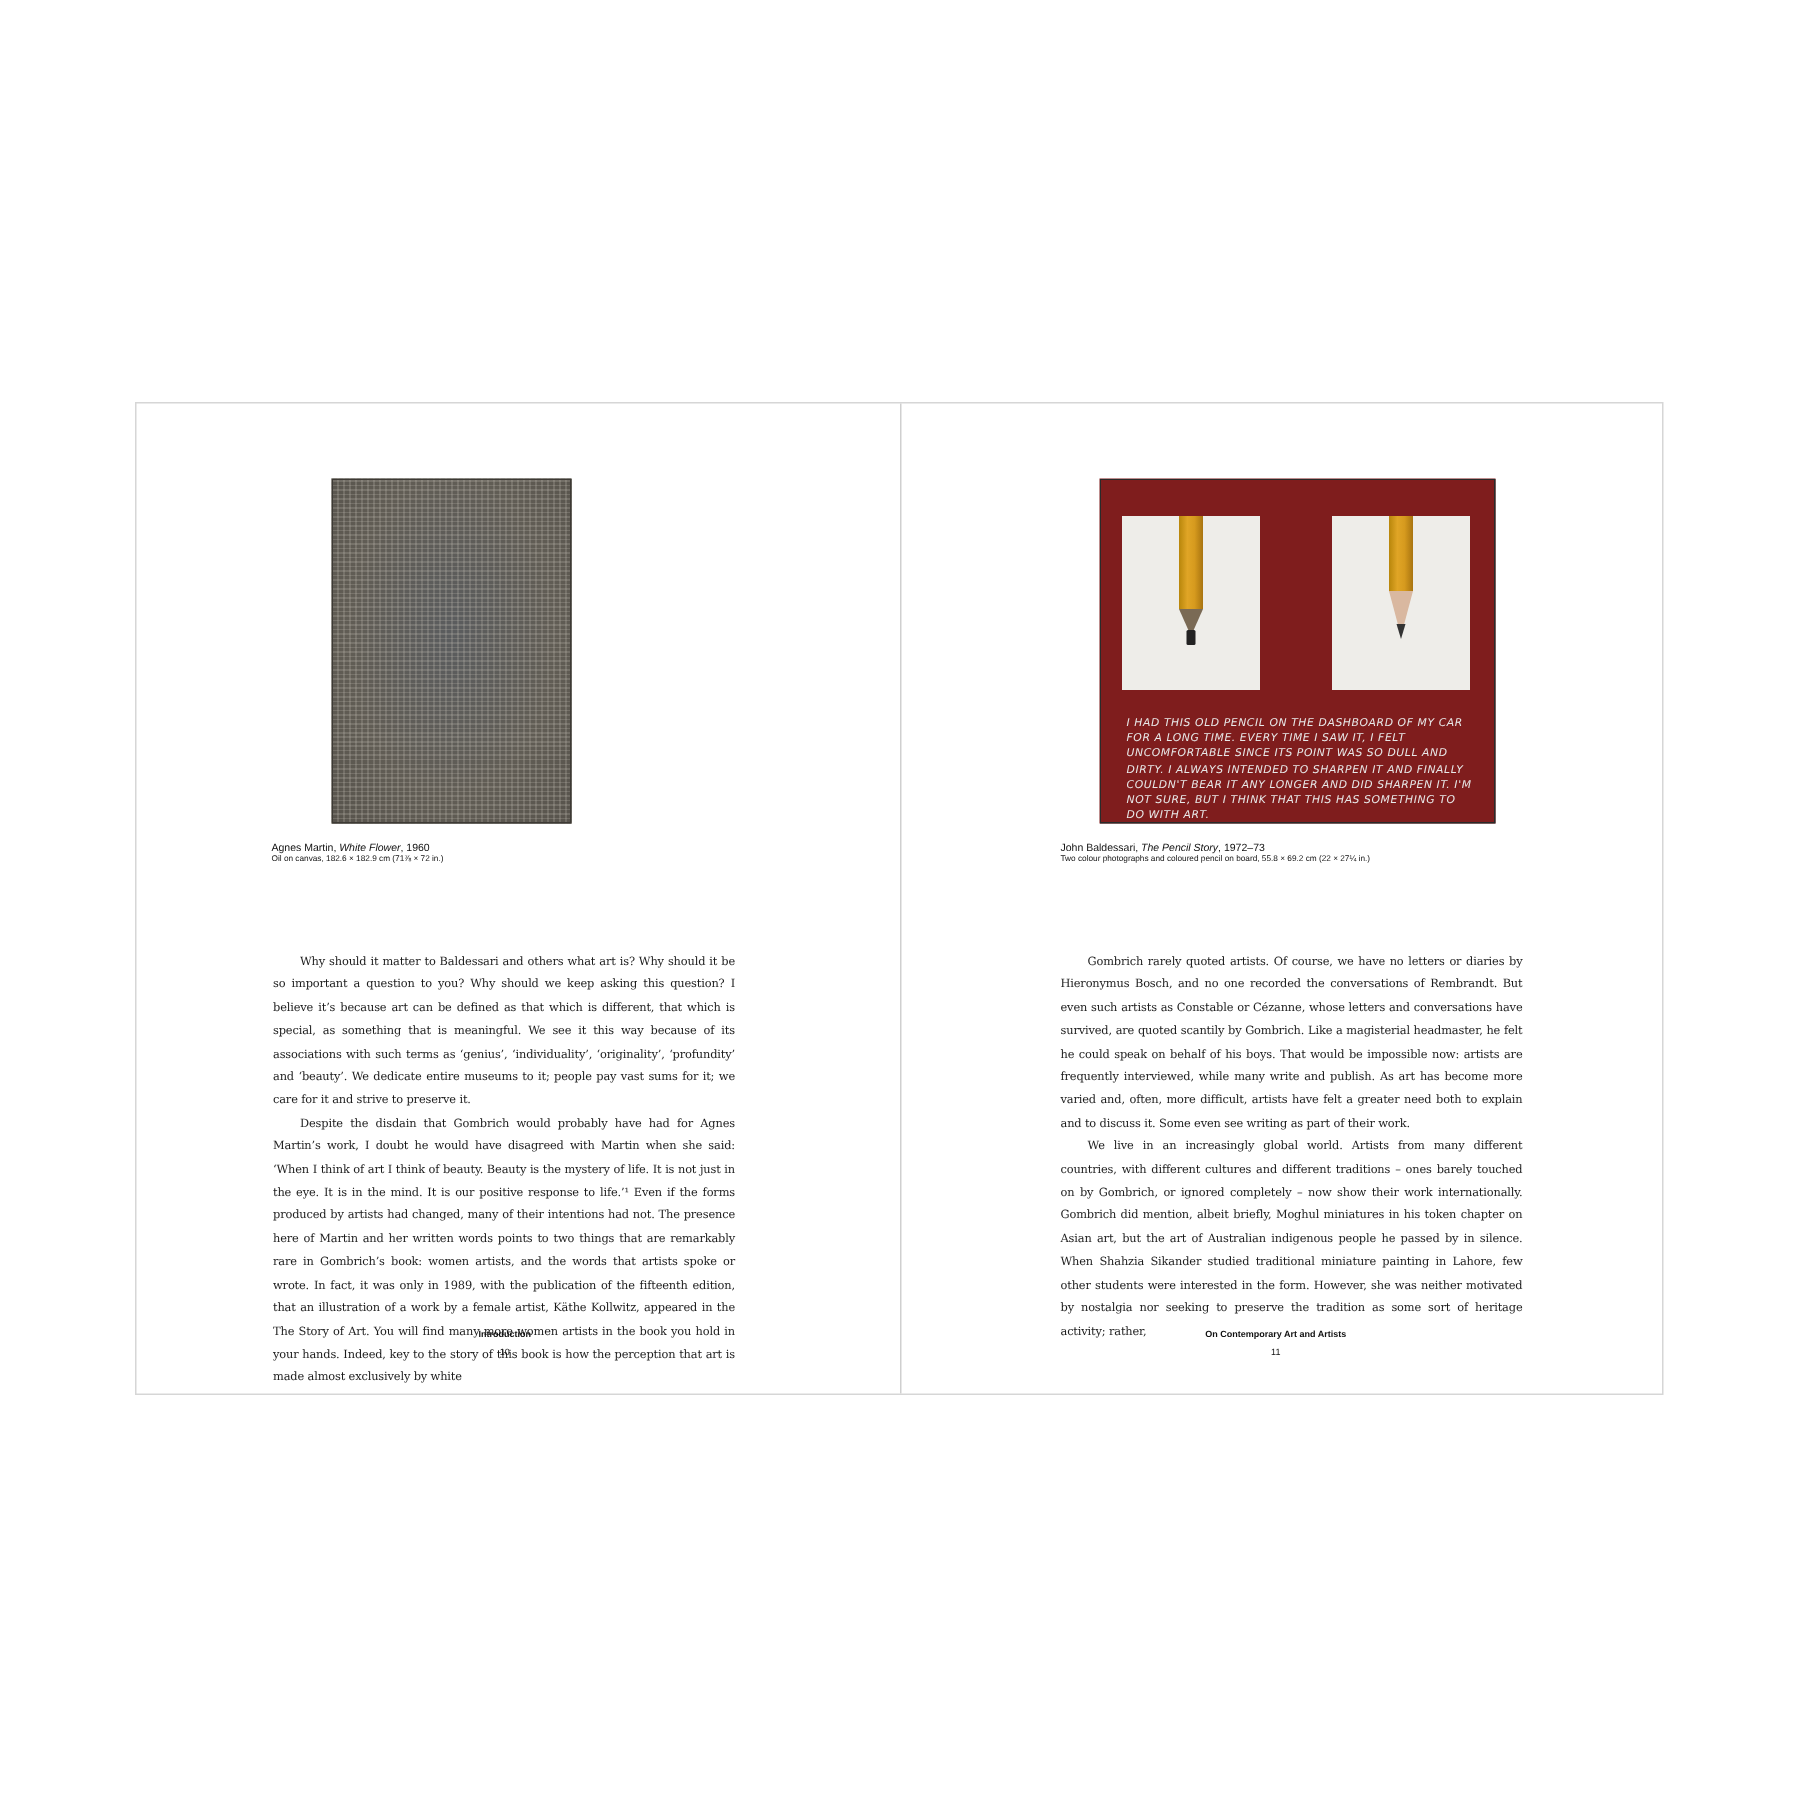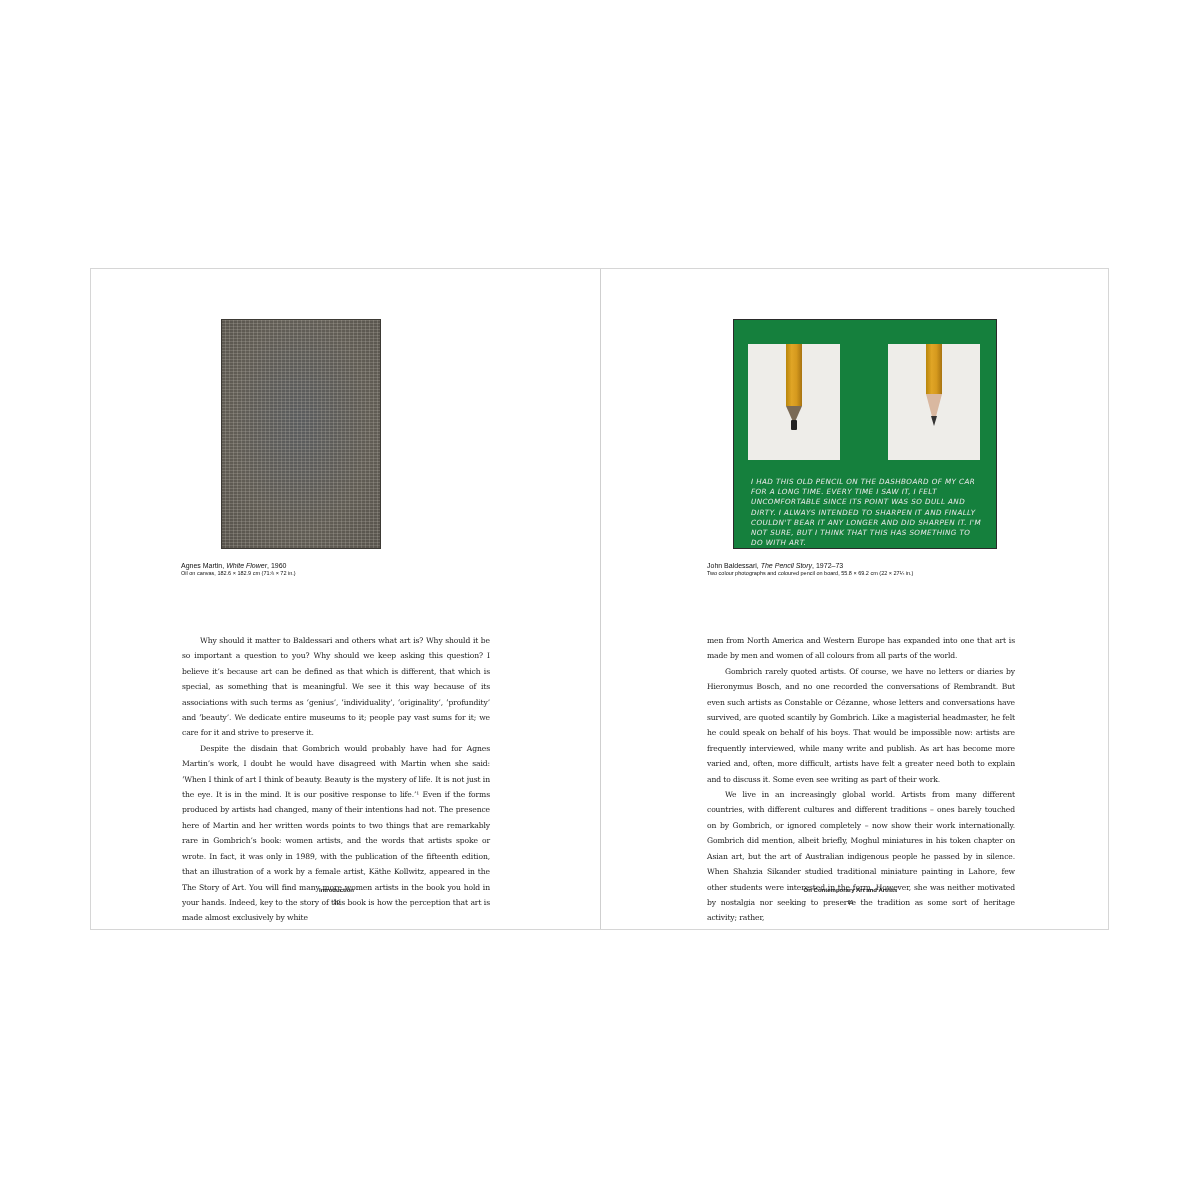--- a/index.html
+++ b/index.html
@@ -11,21 +11,21 @@
   .page.right { left:510px; }
   .art { position:absolute; top:50px; }
   .martin { left:130px; width:160px; height:230px;
     background-color:#5f5c55;
     background-image:
       repeating-linear-gradient(90deg, rgba(200,195,185,0.22) 0 1px, transparent 1px 4px),
       repeating-linear-gradient(0deg, rgba(200,195,185,0.22) 0 1px, transparent 1px 3px),
       radial-gradient(ellipse at 50% 45%, #5a5c5e 0%, #615d55 60%, #57534c 100%);
     box-shadow: inset 0 0 0 1px #3d3a35;
   }
-  .baldessari { left:132px; width:264px; height:230px; background:#15803d; box-shadow: inset 0 0 0 1px #2a2a2a; }
+  .baldessari { left:132px; width:264px; height:230px; background:#7f1d1d; box-shadow: inset 0 0 0 1px #2a2a2a; }
   .photo { position:absolute; top:25px; width:92px; height:116px; background:#eeede9; overflow:hidden; }
   .photo.p1 { left:15px; }
   .photo.p2 { left:155px; }
   .pencil { position:absolute; left:38px; top:0; width:16px; height:62px; background:linear-gradient(90deg,#b8860b,#e0a526 35%,#d69a1e 65%,#a87410); }
   .tip-dull { position:absolute; left:38px; top:62px; width:0; height:0; border-left:8px solid transparent; border-right:8px solid transparent; border-top:18px solid #7a6a55; }
   .tip-dull-lead { position:absolute; left:43px; top:76px; width:6px; height:10px; background:#222; border-radius:1px; }
   .tip-sharp { position:absolute; left:38px; top:50px; width:0; height:0; border-left:8px solid transparent; border-right:8px solid transparent; border-top:30px solid #d9b8a0; }
   .tip-sharp-lead { position:absolute; left:43px; top:72px; width:0; height:0; border-left:3px solid transparent; border-right:3px solid transparent; border-top:10px solid #333; }
   .handwriting { position:absolute; left:18px; top:158px; width:232px; color:#e8e8e8; font-family:"DejaVu Sans", sans-serif; font-style:italic; font-size:7.2px; line-height:10.2px; letter-spacing:0.4px; text-transform:uppercase; }
   .caption { position:absolute; top:292px; font-family:"Liberation Sans", sans-serif; color:#111; }
@@ -83,21 +83,20 @@
       </div>
       <div class="handwriting">I had this old pencil on the dashboard of my car for a long time. Every time I saw it, I felt uncomfortable since its point was so dull and dirty. I always intended to sharpen it and finally couldn't bear it any longer and did sharpen it. I'm not sure, but I think that this has something to do with art.</div>
     </div>
 
     <div class="caption">
       <div class="title"><span>John Baldessari</span>, <i>The Pencil Story</i>, <span>1972–73</span></div>
       <div class="meta">Two colour photographs and coloured pencil on board, 55.8 × 69.2 cm (22 × 27¼ in.)</div>
     </div>
 
     <div class="body-text">
-      <p class="cont">men from North America and Western Europe has expanded into one that art is made by men and women of all colours from all parts of the world.</p>
       <p>Gombrich rarely quoted artists. Of course, we have no letters or diaries by Hieronymus Bosch, and no one recorded the conversations of Rembrandt. But even such artists as Constable or Cézanne, whose letters and conversations have survived, are quoted scantily by Gombrich. Like a magisterial headmaster, he felt he could speak on behalf of his boys. That would be impossible now: artists are frequently interviewed, while many write and publish. As art has become more varied and, often, more difficult, artists have felt a greater need both to explain and to discuss it. Some even see writing as part of their work.</p>
       <p>We live in an increasingly global world. Artists from many different countries, with different cultures and different traditions – ones barely touched on by Gombrich, or ignored completely – now show their work internationally. Gombrich did mention, albeit briefly, Moghul miniatures in his token chapter on Asian art, but the art of Australian indigenous people he passed by in silence. When Shahzia Sikander studied traditional miniature painting in Lahore, few other students were interested in the form. However, she was neither motivated by nostalgia nor seeking to preserve the tradition as some sort of heritage activity; rather,</p>
     </div>
 
     <div class="folio">
       <div class="running" style="margin-left:-10px;">On Contemporary Art and Artists</div>
       <div class="num" style="margin-left:-10px;">11</div>
     </div>
   </div>
 </div>

